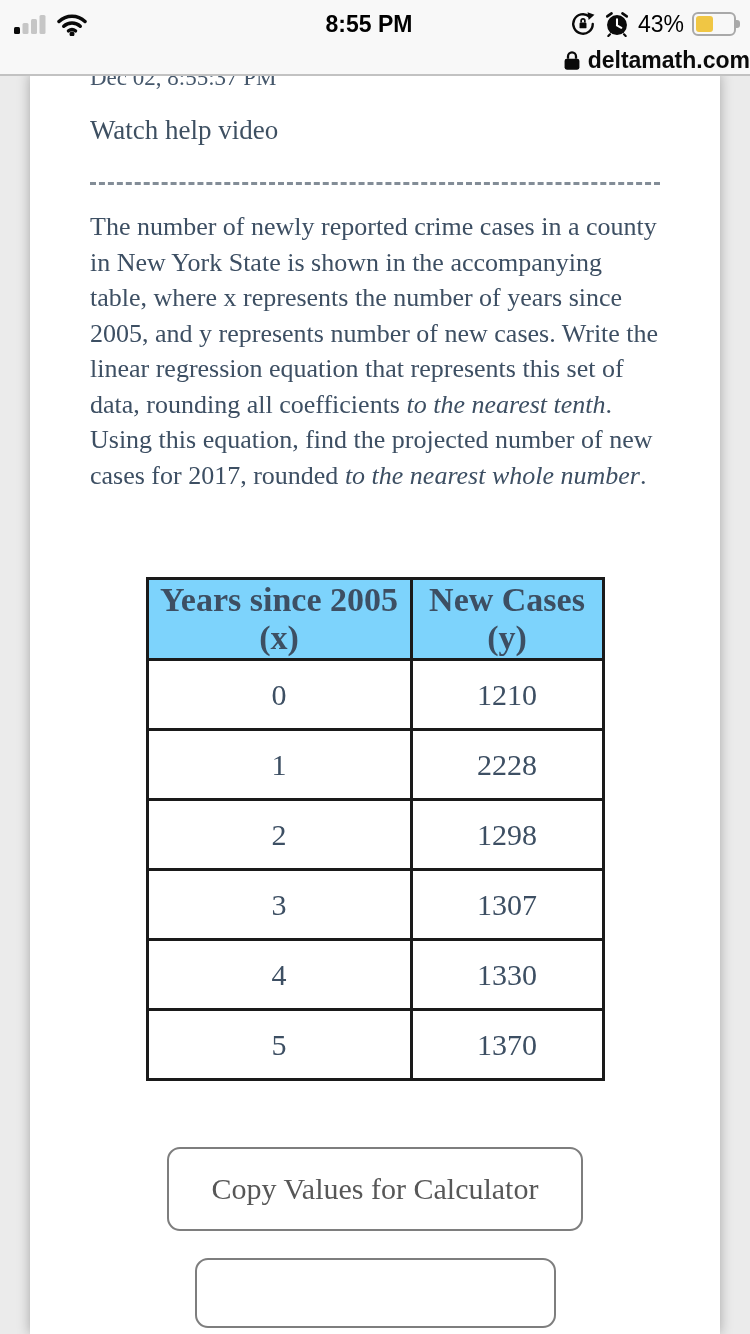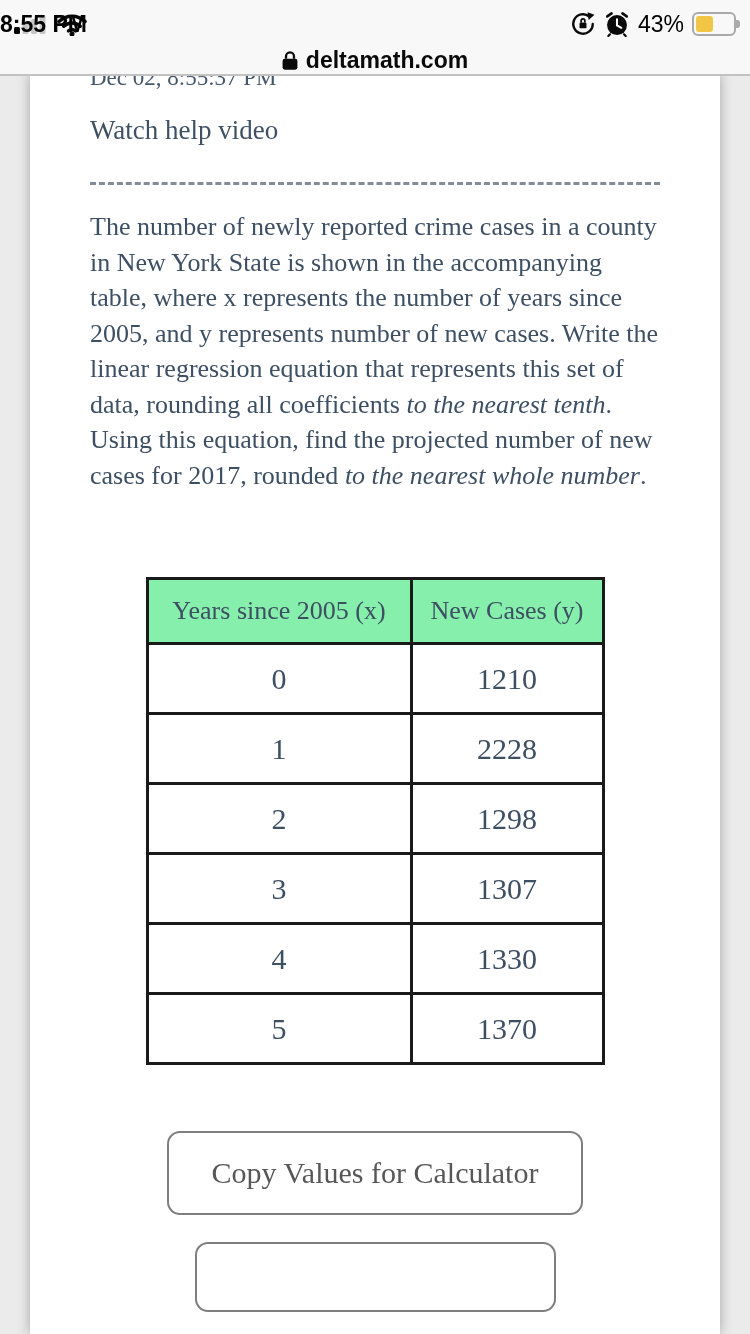--- a/index.html
+++ b/index.html
@@ -18,39 +18,39 @@
     border-bottom: 2px solid #c2c2c2;
     z-index: 5;
   }
   .status-row {
     height: 40px; display: flex; align-items: center;
     padding: 4px 14px 0 14px; position: relative;
   }
   .status-left { display: flex; align-items: center; gap: 7px; }
   .carrier { font-size: 23px; color: #000; letter-spacing: 0.2px; }
   .status-time {
-    position: absolute; left: 0; right: 12px; 
+    position: absolute; left: 0; right: 12px; text-align: center;
     font-size: 23px; font-weight: 700; color: #000; pointer-events: none;
   }
   .status-right { margin-left: auto; display: flex; align-items: center; gap: 8px; }
   .battery-pct { font-size: 23px; color: #000; }
   .battery {
     width: 40px; height: 20px; border: 2px solid #a9a9a9; border-radius: 6px;
     position: relative; background: #f8f8f8;
   }
   .battery-fill {
     position: absolute; top: 2px; left: 2px; bottom: 2px; width: 43%;
     background: #f0c644; border-radius: 3px;
   }
   .battery-nub {
     position: absolute; right: -6px; top: 6px; width: 4px; height: 8px;
     background: #a9a9a9; border-radius: 0 3px 3px 0;
   }
   .url-row {
-    height: 32px; display: flex; align-items: center; justify-content: center; gap: 8px;
+    height: 32px; display: flex; align-items: center; justify-content: flex-end; gap: 8px;
   }
   .url-domain { font-size: 23px; font-weight: 700; color: #0a0a0a; }
 
   
   .card {
     position: absolute; top: 74px; left: 30px; width: 690px; bottom: 0;
     background: #ffffff;
     box-shadow: 0 0 12px rgba(0,0,0,0.30);
     padding: 0 60px;
     box-sizing: border-box;
@@ -97,23 +97,23 @@
     width: 456px;
     font-family: "Liberation Serif", "DejaVu Serif", serif;
     color: #3d4f63;
   }
   table.values th, table.values td {
     border: 3px solid #1a1a1a;
     text-align: center;
     vertical-align: middle;
   }
   table.values th {
-    background: #86efac;
-    font-weight: 400;
-    font-size: 26px;
+    background: #7dd3fc;
+    font-weight: 700;
+    font-size: 34px;
     height: 60px;
   }
   table.values td {
     background: #ffffff;
     font-size: 30px;
     height: 65px;
   }
   col.col-x { width: 264px; }
   col.col-y { width: 192px; }
 

